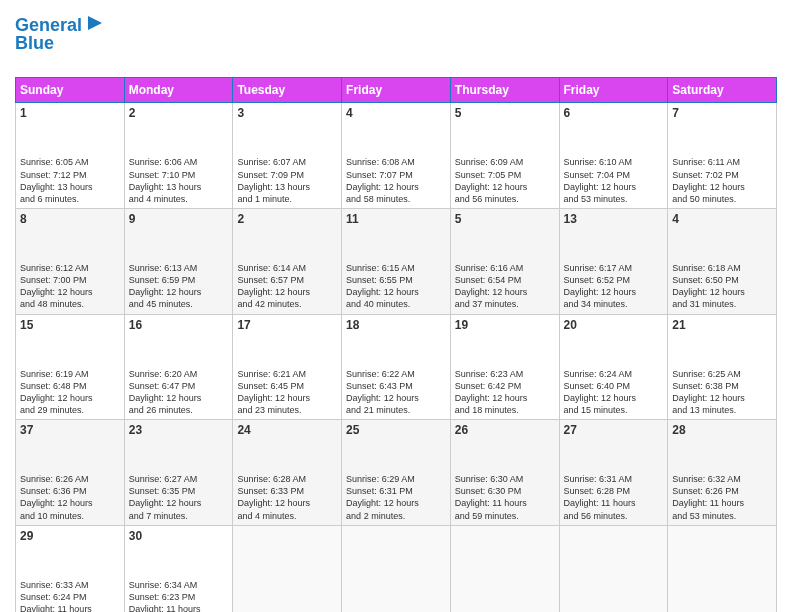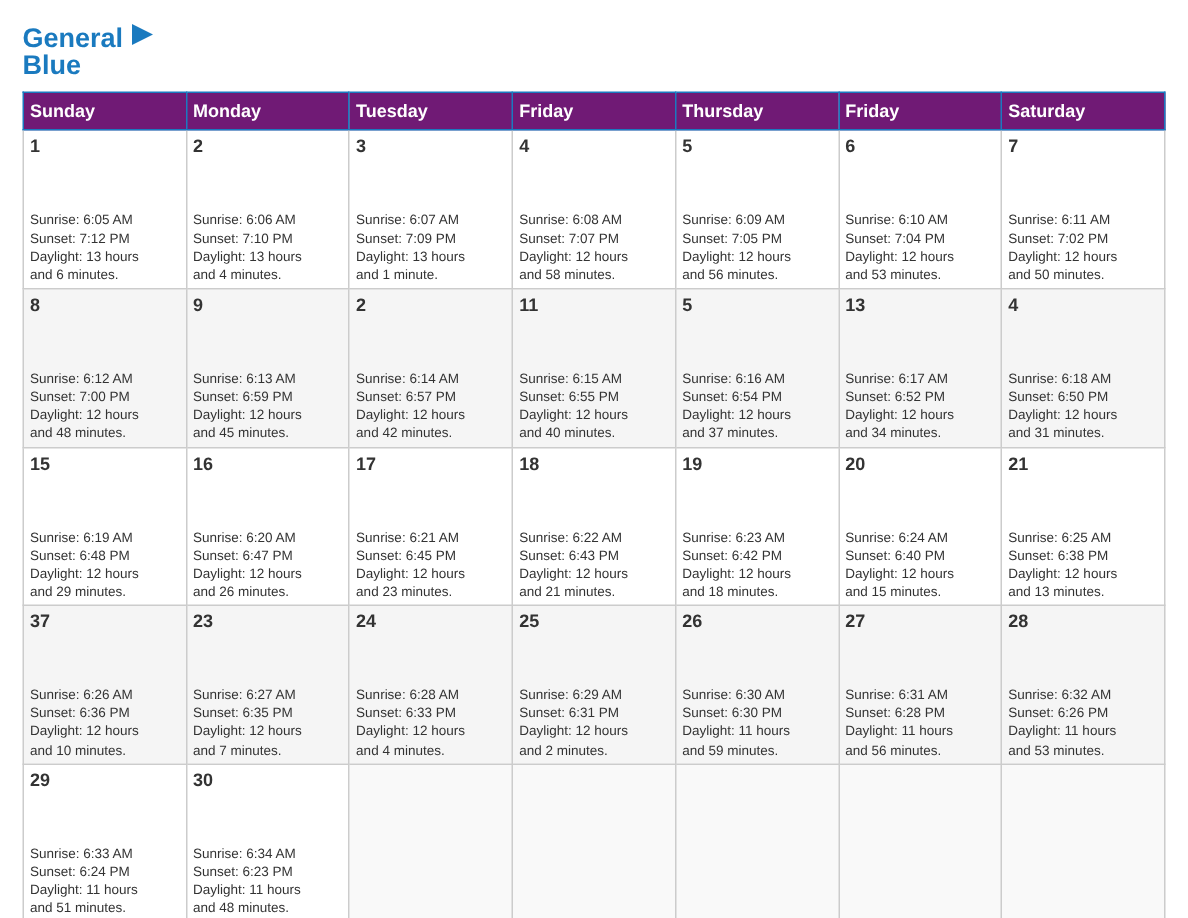--- a/index.html
+++ b/index.html
@@ -12,21 +12,21 @@
     }
     .page {
       width: 792px;
       height: 612px;
       padding: 10px 15px 10px 15px;
     }
     .header {
       display: flex;
       justify-content: space-between;
       align-items: flex-start;
-      margin-bottom: 8px;
+      margin-bottom: 24px;
     }
     .logo {
       display: flex;
       align-items: center;
       margin-top: 5px;
     }
     .logo-icon {
       display: flex;
       flex-direction: column;
       align-items: flex-start;
@@ -42,21 +42,21 @@
     .subtitle {
       font-size: 14px;
       color: #555;
     }
     table {
       width: 100%;
       border-collapse: collapse;
       table-layout: fixed;
     }
     thead tr th {
-      background-color: #701a75;
+      background-color: #d946ef;
       color: #fff;
       font-size: 12px;
       font-weight: bold;
       padding: 5px 4px;
       text-align: left;
       border: 1px solid #1a7abf;
     }
     tbody tr td {
       border: 1px solid #ccc;
       vertical-align: top;

